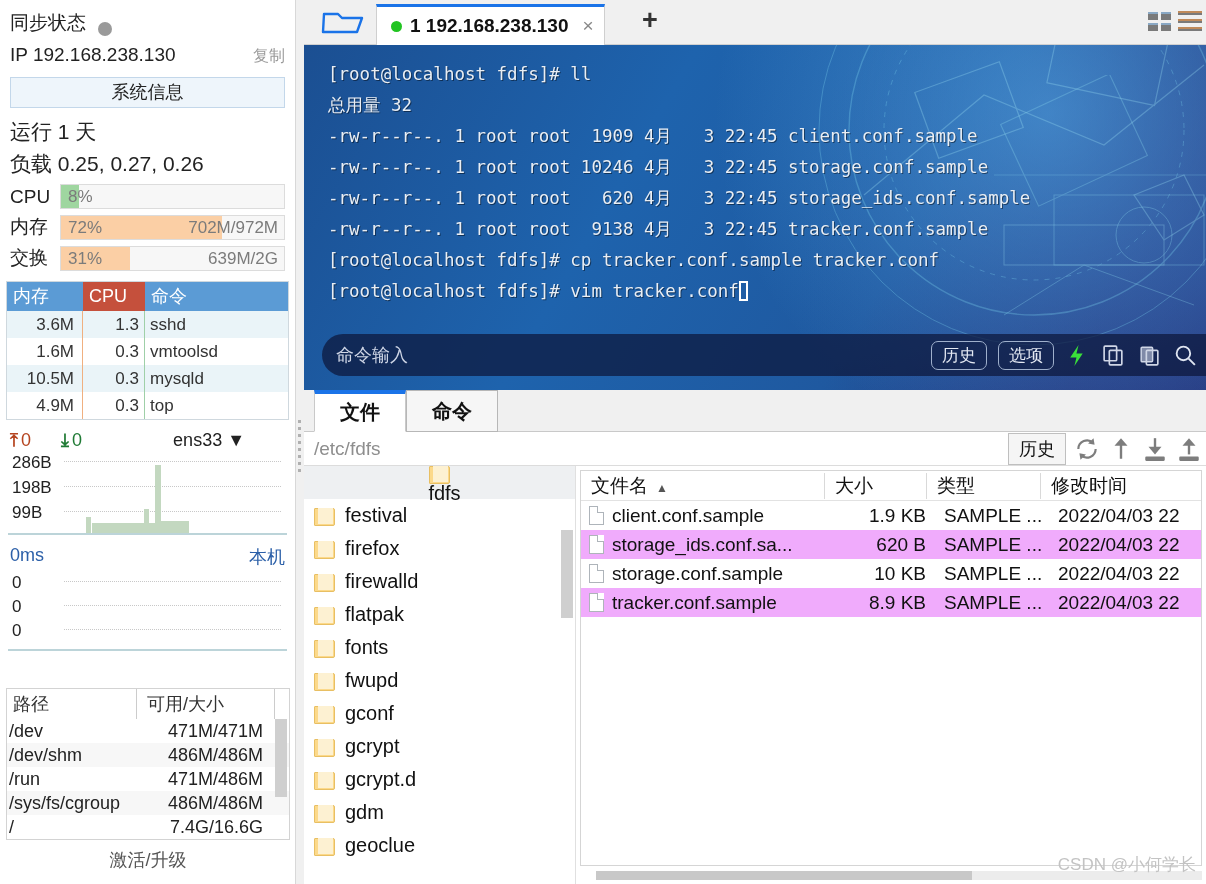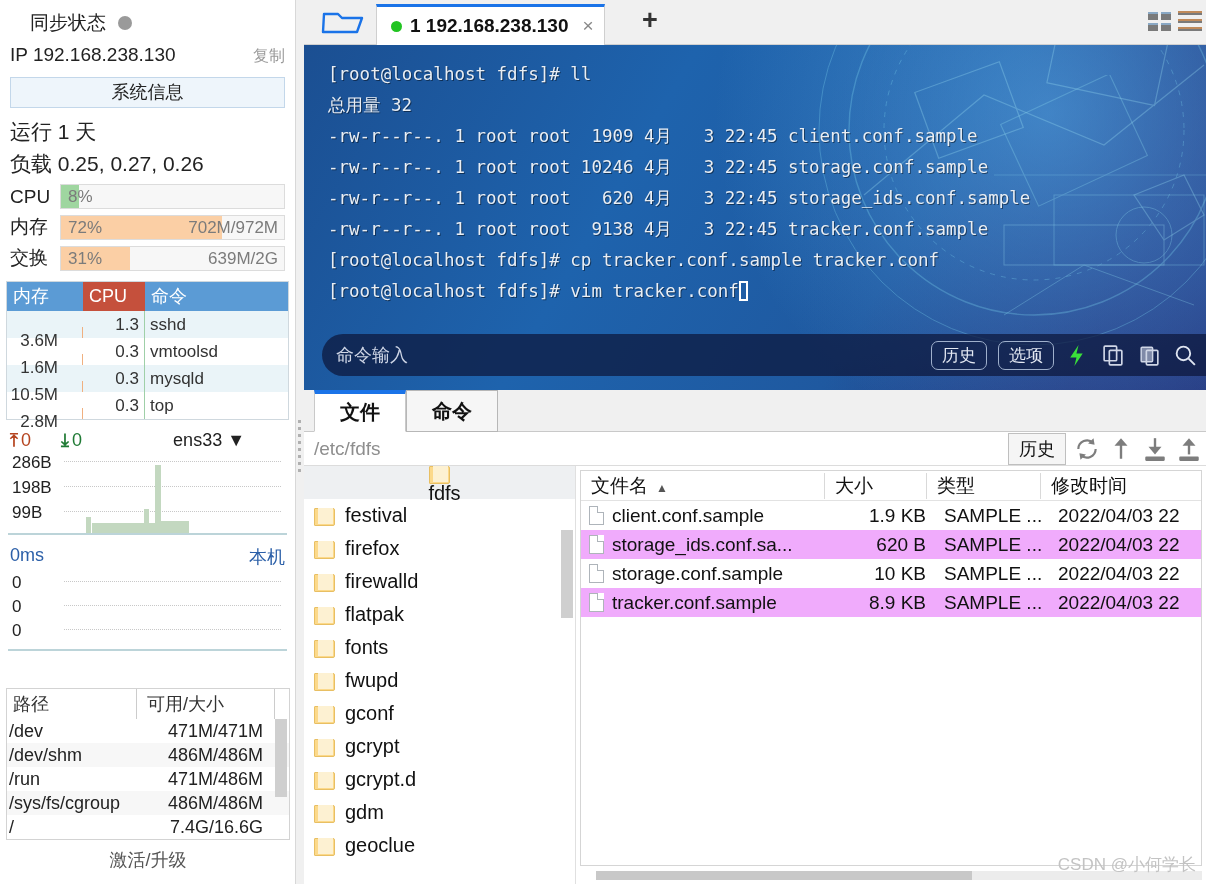--- a/index.html
+++ b/index.html
@@ -4,21 +4,21 @@
 <style>
   * { box-sizing: border-box; margin:0; padding:0; }
   html,body { width:1206px; height:884px; overflow:hidden; background:#fff;
     font-family:"Liberation Sans","DejaVu Sans",sans-serif; }
   #app { position:relative; width:1206px; height:884px; }
 
   
   #sidebar { position:absolute; left:0; top:0; width:296px; height:884px;
     background:#ffffff; border-right:1px solid #d8d8d8; }
 
-  .sync-row { display:flex; align-items:center; padding:10px 10px 4px 10px;margin-left:20px; }
+  .sync-row { display:flex; align-items:flex-end; padding:10px 10px 4px 10px; }
   .sync-title { font-size:19px; color:#222; }
   .sync-dot { width:14px; height:14px; border-radius:50%; background:#9a9a9a;
     margin-left:12px; }
 
   .ip-row { display:flex; align-items:baseline; padding:4px 10px 6px 10px; }
   .ip-text { font-size:19px; color:#222; }
   .copy-link { margin-left:auto; font-size:16px; color:#9a9a9a; }
 
   .sysinfo-btn { margin:4px 10px 8px 10px; height:31px; line-height:29px;
     text-align:center; background:#eef5fb; border:1px solid #c3d7ea;
@@ -41,22 +41,22 @@
   .proc-table { margin:10px 6px 0 6px; border:1px solid #cfd8de; }
   .proc-head { display:flex; height:29px; }
   .proc-head div { line-height:29px; font-size:18px; color:#fff;
     padding-left:6px; }
   .pc-mem { width:76px; background:#5b9bd5; }
   .pc-cpu { width:62px; background:#c5503c; }
   .pc-cmd { flex:1; background:#5b9bd5; }
   .proc-row { display:flex; height:27px; background:#ffffff; }
   .proc-row.alt { background:#eaf4f8; }
   .proc-row div { line-height:27px; font-size:17px; color:#333; }
-  .pr-mem { width:76px; text-align:right; padding-right:24px;
-    border-right:1px solid #f0b080;margin-top:16px; }
+  .pr-mem { width:76px; text-align:right; padding-right:8px;
+    border-right:1px solid #f0b080; }
   .pr-cpu { width:62px; text-align:right; padding-right:5px;
     border-right:1px solid #9fd0a8; }
   .pr-cmd { flex:1; padding-left:5px; }
 
   
   .net-head { display:flex; align-items:center; padding:10px 10px 2px 10px;
     font-size:18px; }
   .arrow-up { color:#b5441f; font-weight:bold; }
   .arrow-dn { color:#1f7a34; font-weight:bold; margin-left:30px; }
   .netnum-up { color:#b5441f; margin-left:3px; }
@@ -292,21 +292,21 @@
         <div class="pr-mem">1.6M</div>
         <div class="pr-cpu">0.3</div>
         <div class="pr-cmd">vmtoolsd</div>
       </div>
       <div class="proc-row alt">
         <div class="pr-mem">10.5M</div>
         <div class="pr-cpu">0.3</div>
         <div class="pr-cmd">mysqld</div>
       </div>
       <div class="proc-row">
-        <div class="pr-mem">2.8M</div>
+        <div class="pr-mem">4.9M</div>
         <div class="pr-cpu">0.3</div>
         <div class="pr-cmd">top</div>
       </div>
     </div>
 
     <div class="net-head">
       <span class="arrow-up">⤒</span>
       <span class="netnum-up">0</span>
       <span class="arrow-dn">⤓</span>
       <span class="netnum-dn">0</span>

